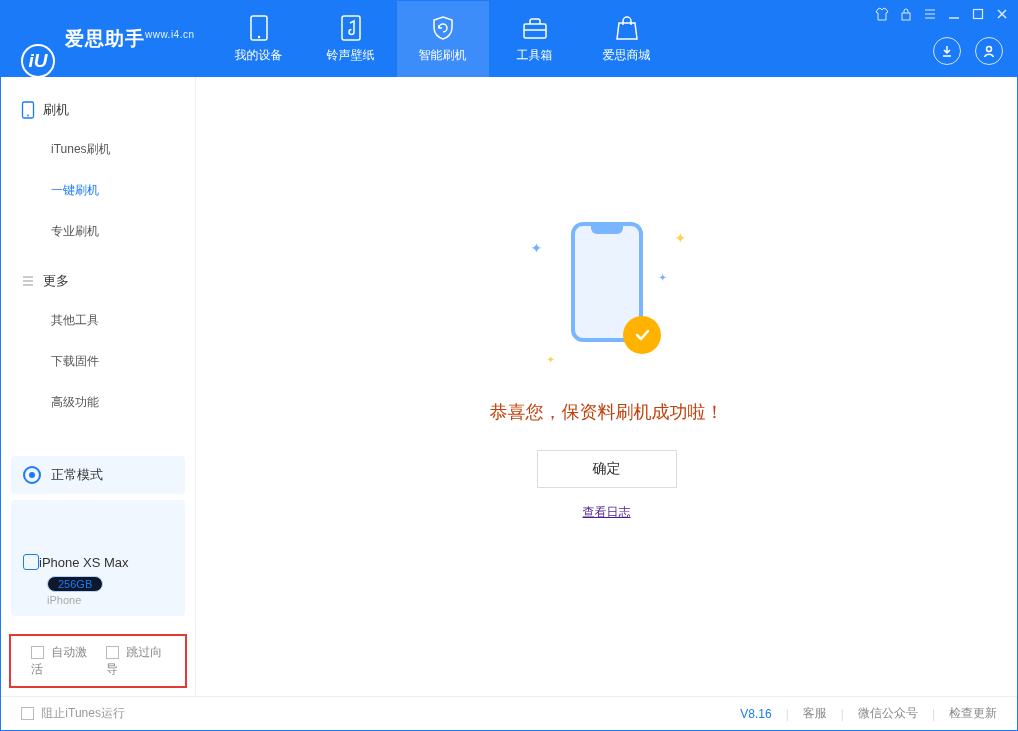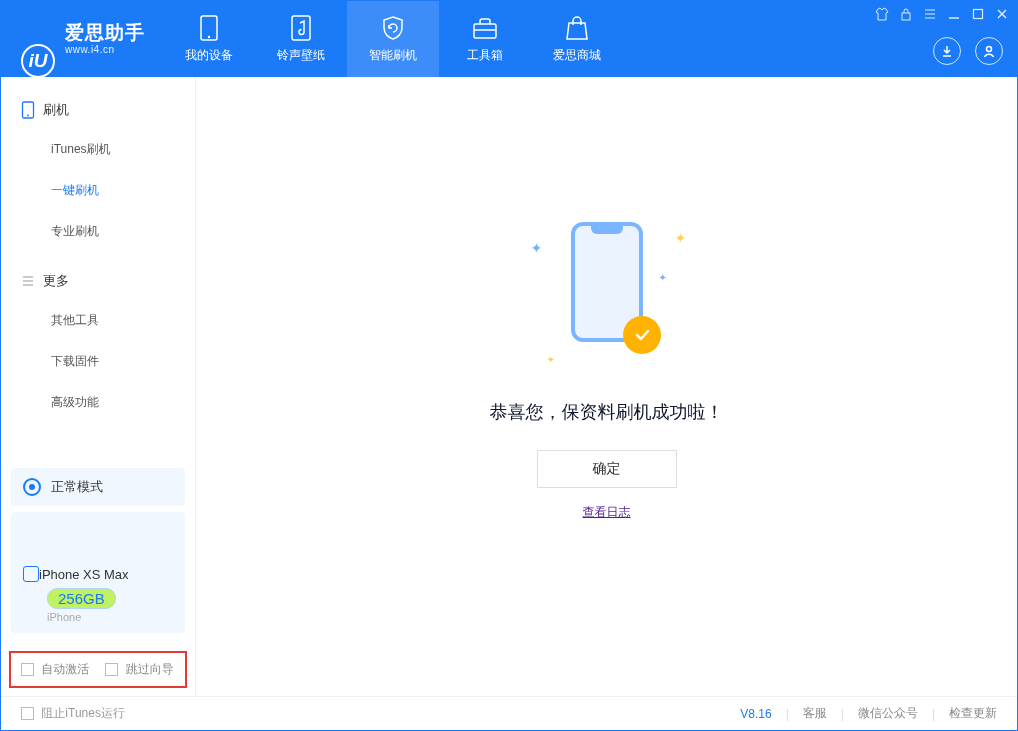--- a/index.html
+++ b/index.html
@@ -3,21 +3,21 @@
 <meta charset="utf-8">
 <style>
 * { margin: 0; padding: 0; box-sizing: border-box; font-family: "Microsoft YaHei", "PingFang SC", sans-serif; }
 body { background: #fff; }
 .window { width: 1018px; height: 731px; border: 1px solid #1a7af8; display: flex; flex-direction: column; }
 
 
 .header { height: 76px; background: linear-gradient(to right, #1a7af8, #1a7af8); display: flex; align-items: stretch; color: #fff; position: relative; }
 .logo-area { display: flex; align-items: center; padding: 0 18px 0 20px; }
 .logo-icon { width: 34px; height: 34px; border: 2.5px solid #fff; border-radius: 50%; display: flex; align-items: center; justify-content: center; font-weight: bold; font-size: 19px; font-style: italic; margin-right: 10px; margin-top: 43px; }
-.logo-text { display: flex; flex-direction: column; }
+.logo-text { display: flex; flex-direction: row; }
 .logo-title { font-size: 19px; font-weight: bold; line-height: 1.1; letter-spacing: 1px; }
 .logo-sub { font-size: 10px; opacity: 0.9; letter-spacing: 0.5px; }
 
 .nav-tabs { display: flex; align-items: stretch; }
 .nav-tab { width: 92px; display: flex; flex-direction: column; align-items: center; justify-content: center; cursor: pointer; font-size: 12px; gap: 6px; }
 .nav-tab.active { background: rgba(255,255,255,0.15); }
 .nav-tab .icon { width: 26px; height: 26px; display: flex; align-items: center; justify-content: center; }
 
 .header-right { position: absolute; right: 8px; top: 6px; display: flex; gap: 10px; align-items: center; opacity: 0.85; font-size: 11px; }
 .header-right .wctrl { width: 14px; height: 14px; display:flex; align-items:center; justify-content:center; cursor:pointer; }
@@ -32,38 +32,38 @@
 .side-item { padding: 12px 20px 12px 50px; font-size: 12px; color: #555; cursor: pointer; }
 .side-item.active { color: #1a7af8; }
 
 .device-panel { margin: auto 10px 10px 10px; }
 .status-card { background: #f1f7ff; border-radius: 4px; padding: 10px 12px; display: flex; align-items: center; gap: 10px; font-size: 13px; color: #333; margin-bottom: 6px; }
 .status-dot { width: 18px; height: 18px; border-radius: 50%; border: 2px solid #1a7af8; position: relative; }
 .status-dot::after { content: ""; position: absolute; width: 6px; height: 6px; background: #1a7af8; border-radius: 50%; top: 4px; left: 4px; }
 .device-card { background: #f1f7ff; border-radius: 4px; padding: 10px 12px; }
 .device-name { display: flex; align-items: center; font-size: 13px; color: #333; font-weight: 500; margin-top: 44px; }
 .device-icon { width: 16px; height: 16px; border: 1.5px solid #1a7af8; border-radius: 3px; }
-.capacity-badge { display: inline-block; margin: 6px 0 2px 24px; font-size: 15px; color: #1a7af8; border: 1px solid #b3d3ff; border-radius: 10px; padding: 1px 10px; background: #bef264; text-align: right; }
+.capacity-badge { display: inline-block; margin: 6px 0 2px 24px; font-size: 11px; color: #1a7af8; border: 1px solid #b3d3ff; border-radius: 10px; padding: 1px 10px; background: #0f172a; text-align: right; }
 .device-type { margin-left: 24px; font-size: 11px; color: #aaa; }
 
-.option-row { border: 2px solid #e53935; margin: 8px; padding: 8px 10px; display: flex; gap: 16px; font-size: 12px; color: #888; align-items: center; }
+.option-row { border: 2px solid #e53935; margin: 8px; padding: 8px 20px; display: flex; gap: 16px; font-size: 12px; color: #888; align-items: center; }
 .checkbox { width: 13px; height: 13px; border: 1px solid #bbb; display: inline-block; margin-right: 4px; vertical-align: middle; }
 
 
 .main { flex: 1; display: flex; flex-direction: column; align-items: center; justify-content: center; padding-bottom: 40px; }
 .phone-illus { position: relative; width: 180px; height: 160px; margin-bottom: 28px; }
 .phone { position: absolute; left: 50%; top: 10px; transform: translateX(-50%); width: 72px; height: 120px; border: 4px solid #79b6ff; border-radius: 12px; background: #eaf3ff; }
 .notch { position: absolute; top: 0; left: 50%; transform: translateX(-50%); width: 32px; height: 8px; background: #79b6ff; border-radius: 0 0 6px 6px; }
 .check-badge { position: absolute; right: 36px; bottom: 18px; width: 38px; height: 38px; background: #ffb300; border-radius: 50%; display: flex; align-items: center; justify-content: center; }
 .spark { position: absolute; width: 10px; height: 10px; color: #6fb1ff; font-size: 14px; }
 .spark.s1 { left: 14px; top: 28px; }
 .spark.s2 { right: 12px; top: 18px; color: #ffd24d; }
 .spark.s3 { left: 30px; bottom: 8px; color: #ffd24d; font-size: 10px; }
 .spark.s4 { right: 28px; top: 60px; font-size: 10px; }
-.success-text { font-size: 18px; color: #0f172a; margin-bottom: 26px; }
+.success-text { font-size: 18px; color: #c2410c; margin-bottom: 26px; }
 .ok-btn { width: 140px; height: 38px; border: 1px solid #ddd; background: #fff; font-size: 14px; color: #333; cursor: pointer; margin-bottom: 16px; }
 .view-log-link { font-size: 12px; color: #4c1d95; text-decoration: underline; cursor: pointer; }
 
 
 .footer { height: 34px; border-top: 1px solid #eee; display: flex; align-items: center; padding: 0 20px; font-size: 12px; color: #999; }
 .footer .left { display: flex; align-items: center; gap: 6px; }
 .footer .right { margin-left: auto; display: flex; align-items: center; gap: 14px; }
 .footer .divider { color: #ddd; }
 .footer .version { color: #1a7af8; }
 .footer .link { color: #888; cursor: pointer; }

